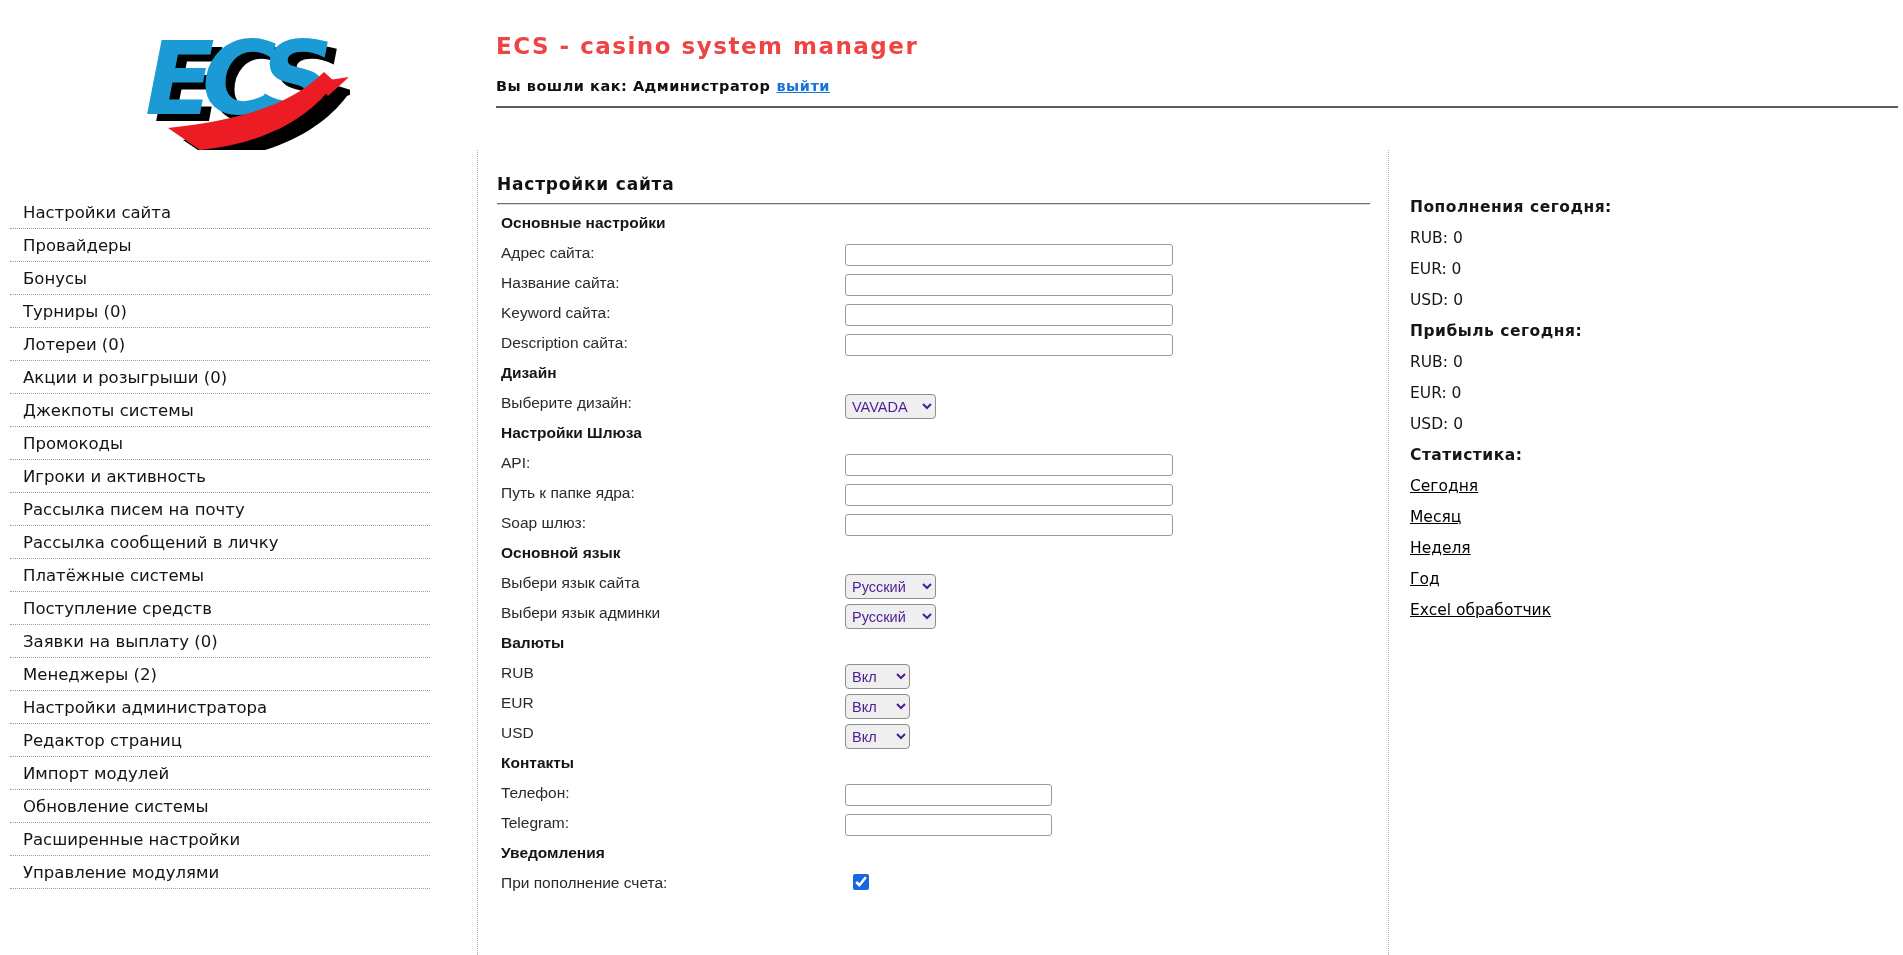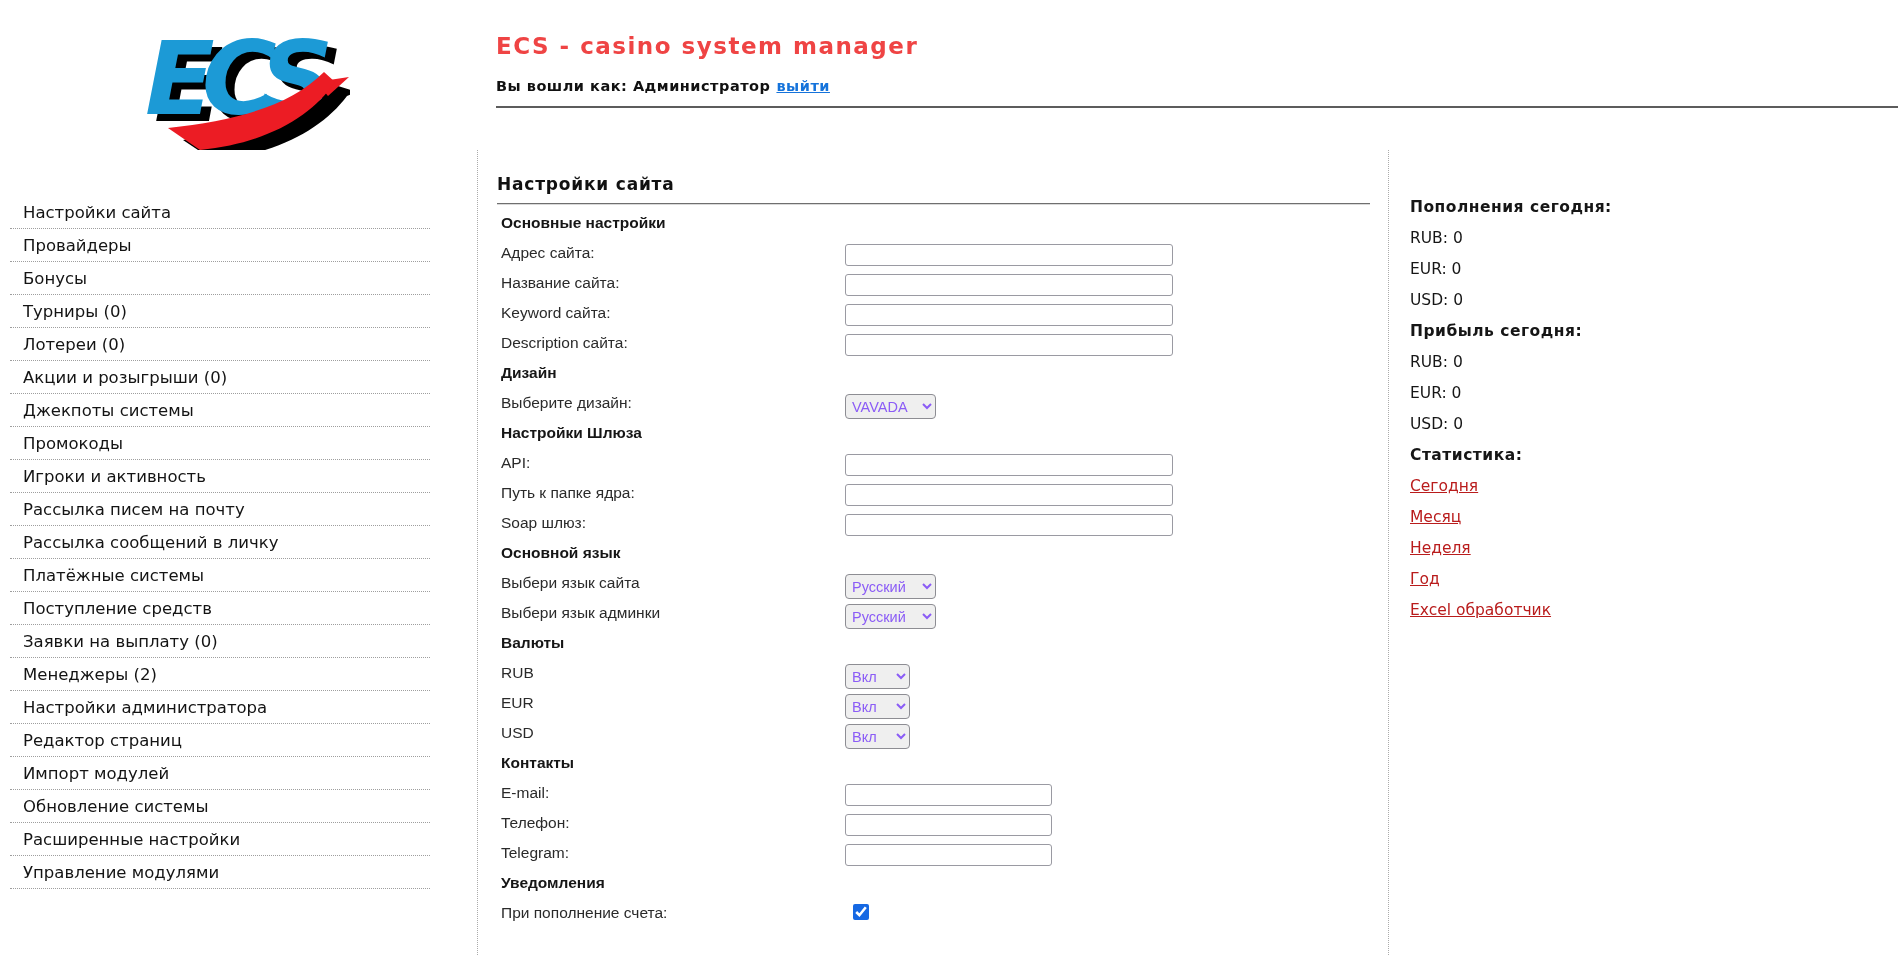--- a/index.html
+++ b/index.html
@@ -34,31 +34,31 @@
   .main-rule { margin-top:9px; height:2px; background:#6f6f6f; border-bottom:1px solid #d9d9d9; }
   .rows { margin-top:9px; }
   .row { height:30px; display:flex; align-items:flex-start; padding-left:4px; }
   .row-label { width:344px; flex:0 0 344px; font-size:15.5px; color:#2a2a2a; }
   .row.section .row-label { width:auto; flex:0 0 auto; font-weight:bold; color:#161616; font-size:15.5px; }
   .text-input { height:22px; border:1px solid #9a9aa2; border-radius:3px; background:#fff; padding:0 5px;
                 font-size:14px; font-family:"Liberation Sans", sans-serif; }
   .text-input.sz-wide { width:328px; }
   .text-input.sz-narrow { width:207px; }
   .form-select { height:25px; background:#efefef; border:1px solid #8d8d93; border-radius:4px;
-                 font-size:14.5px; font-family:"Liberation Sans", sans-serif; color:#8b5cf6; padding:0 2px; }
+                 font-size:14.5px; font-family:"Liberation Sans", sans-serif; color:#4c1d95; padding:0 2px; }
   .form-select.sz-medium { width:91px; }
   .form-select.sz-small  { width:65px; }
   .form-checkbox { width:16px; height:16px; margin-left:8px; accent-color:#1668e3; }
 
   
   .stats { position:absolute; left:1410px; top:164px; width:300px; padding-top:28px;
            font-family:"DejaVu Sans", sans-serif; }
   .stat-line { height:31px; line-height:31px; font-size:15.5px; color:#161616; white-space:nowrap; }
   .stat-line.header { font-weight:bold; letter-spacing:.5px; }
-  .stat-line a { color:#b91c1c; }
+  .stat-line a { color:#000000; }
 </style>
 </head>
 <body>
 
 <div id="app">
 
   <div class="logo">
     <svg width="212" height="130" viewBox="0 0 212 130" xmlns="http://www.w3.org/2000/svg">
 
       <text x="16" y="101" font-family="DejaVu Sans, sans-serif" font-weight="bold" font-style="italic" font-size="102" letter-spacing="-13" fill="#000">ECS</text>
@@ -230,24 +230,20 @@
           <span class="row-label">USD</span>
           <select class="form-select sz-small">
             <option>Вкл</option>
           </select>
         </div>
 
         <div class="row section">
           <span class="row-label">Контакты</span>
         </div>
 
-        <div class="row">
-          <span class="row-label">E-mail:</span>
-          <input type="text" class="text-input sz-narrow" style="">
-        </div>
 
         <div class="row">
           <span class="row-label">Телефон:</span>
           <input type="text" class="text-input sz-narrow" style="">
         </div>
 
         <div class="row">
           <span class="row-label">Telegram:</span>
           <input type="text" class="text-input sz-narrow" style="">
         </div>

